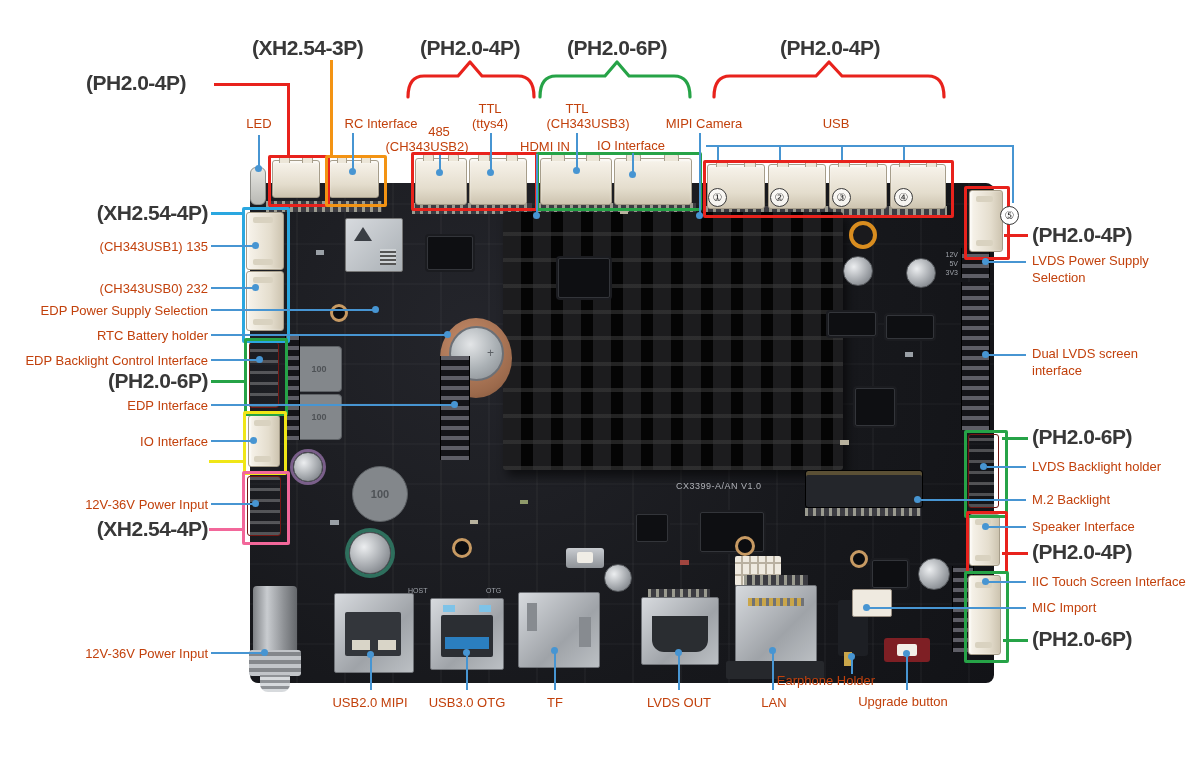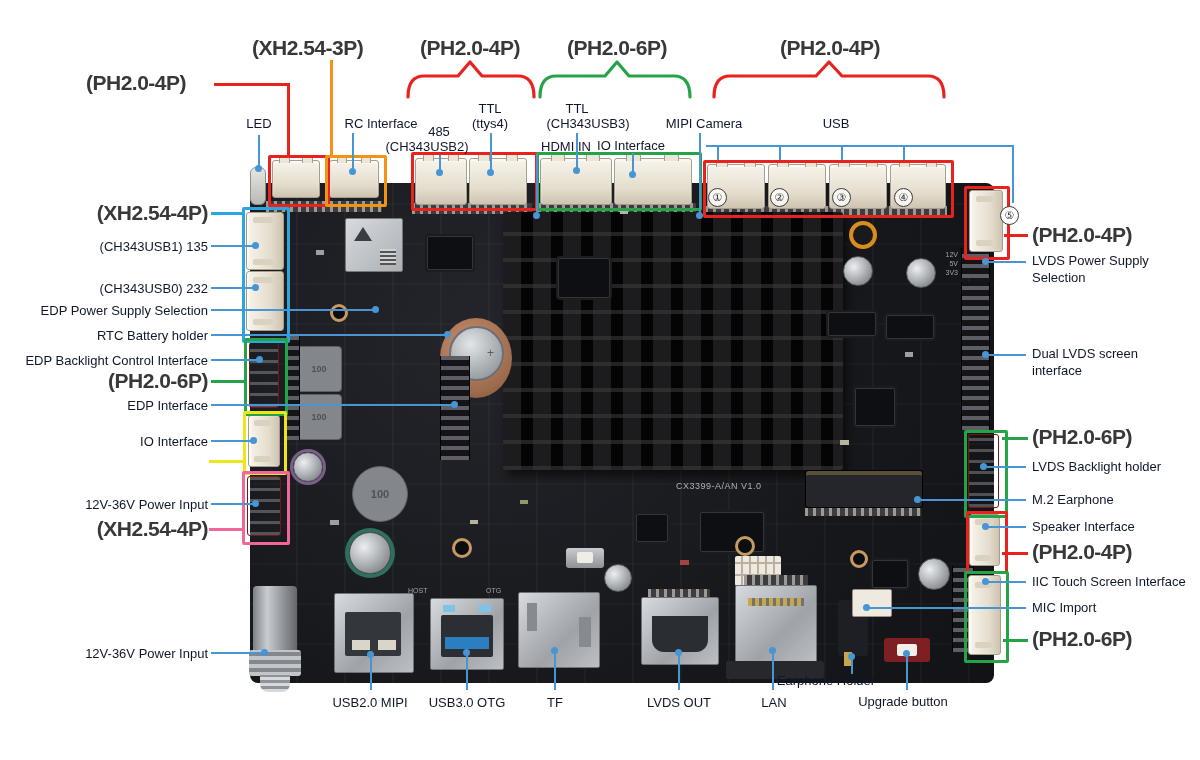--- a/index.html
+++ b/index.html
@@ -7,21 +7,21 @@
          font-family:"Liberation Sans",sans-serif;}
   
   .ln{position:absolute;background:#4795d2;}
   .lred{background:#e8221c!important}.lgreen{background:#26a347!important}
   .lyellow{background:#f0e617!important}.lpink{background:#f2679a!important}
   .lcyan{background:#2aa7e0!important}.lorange{background:#f39313!important}
   .dot{position:absolute;width:7px;height:7px;border-radius:50%;background:#4795d2;}
   .bx{position:absolute;border:3px solid #e8221c;border-radius:2px;}
   .bx.green{border-color:#26a347}.bx.orange{border-color:#f39313}
   .bx.yellow{border-color:#f0e617}.bx.pink{border-color:#f2679a}.bx.cyan{border-color:#2aa7e0}
-  .lbl{position:absolute;font-size:13px;color:#0f172a;white-space:nowrap;}
+  .lbl{position:absolute;font-size:13px;color:#c2410c;white-space:nowrap;}
   .big{position:absolute;font-size:21px;font-weight:bold;color:#383838;white-space:nowrap;letter-spacing:-0.5px;}
   .rt{left:0;width:208px;text-align:right;}
   .cn{transform:translateX(-50%);}
   .wrap2{white-space:normal;line-height:1.3;}
   .num{position:absolute;width:17px;height:17px;border:1.5px solid #3a3a3a;border-radius:50%;
        color:#333;font-size:11px;line-height:17px;text-align:center;background:rgba(255,255,255,.78);}
   
   .pcb{position:absolute;left:250px;top:183px;width:744px;height:500px;border-radius:8px;
        background:radial-gradient(circle at 30% 30%,#24252b,#17181c 60%,#121317);}
   .pcb::after{content:"";position:absolute;inset:0;border-radius:inherit;
@@ -322,21 +322,21 @@
   <div class="big" style="left: 470px; top: 36px; transform: translateX(-50%);" class2="cn">(PH2.0-4P)</div>
   <div class="big" style="left: 617px; top: 36px; transform: translateX(-50%);">(PH2.0-6P)</div>
   <div class="big" style="left: 830px; top: 36px; transform: translateX(-50%);">(PH2.0-4P)</div>
 
   <div class="lbl cn" style="left:259px;top:116px">LED</div>
   <div class="lbl cn" style="left:381px;top:116px">RC Interface</div>
   <div class="lbl cn" style="left:439px;top:124px">485</div>
   <div class="lbl cn" style="left:427px;top:139px">(CH343USB2)</div>
   <div class="lbl cn" style="left:490px;top:101px">TTL</div>
   <div class="lbl cn" style="left:490px;top:116px">(ttys4)</div>
-  <div class="lbl cn" style="left:566px;top:139px">HDMI IN</div>
+  <div class="lbl cn" style="left:545px;top:139px">HDMI IN</div>
   <div class="lbl cn" style="left:577px;top:101px">TTL</div>
   <div class="lbl cn" style="left:588px;top:116px">(CH343USB3)</div>
   <div class="lbl cn" style="left:631px;top:138px">IO Interface</div>
   <div class="lbl cn" style="left:704px;top:116px">MIPI Camera</div>
   <div class="lbl cn" style="left:836px;top:116px">USB</div>
 
   <div class="big rt" style="top:201px">(XH2.54-4P)</div>
   <div class="lbl rt" style="top:239px">(CH343USB1) 135</div>
   <div class="lbl rt" style="top:281px">(CH343USB0) 232</div>
   <div class="lbl rt" style="top:303px">EDP Power Supply Selection</div>
@@ -347,21 +347,21 @@
   <div class="lbl rt" style="top:434px">IO Interface</div>
   <div class="lbl rt" style="top:497px">12V-36V Power Input</div>
   <div class="big rt" style="top:517px">(XH2.54-4P)</div>
   <div class="lbl rt" style="top:646px">12V-36V Power Input</div>
 
   <div class="big" style="left:1032px;top:223px">(PH2.0-4P)</div>
   <div class="lbl wrap2" style="left:1032px;top:253px;width:160px">LVDS Power Supply Selection</div>
   <div class="lbl wrap2" style="left:1032px;top:346px;width:140px">Dual LVDS screen interface</div>
   <div class="big" style="left:1032px;top:425px">(PH2.0-6P)</div>
   <div class="lbl" style="left:1032px;top:459px">LVDS Backlight holder</div>
-  <div class="lbl" style="left:1032px;top:492px">M.2 Earphone</div>
+  <div class="lbl" style="left:1032px;top:492px">M.2 Backlight</div>
   <div class="lbl" style="left:1032px;top:519px">Speaker Interface</div>
   <div class="big" style="left:1032px;top:540px">(PH2.0-4P)</div>
   <div class="lbl" style="left:1032px;top:574px">IIC Touch Screen Interface</div>
   <div class="lbl" style="left:1032px;top:600px">MIC Import</div>
   <div class="big" style="left:1032px;top:627px">(PH2.0-6P)</div>
 
   <div class="lbl cn" style="left:370px;top:695px">USB2.0 MIPI</div>
   <div class="lbl cn" style="left:467px;top:695px">USB3.0 OTG</div>
   <div class="lbl cn" style="left:555px;top:695px">TF</div>
   <div class="lbl cn" style="left:679px;top:695px">LVDS OUT</div>

